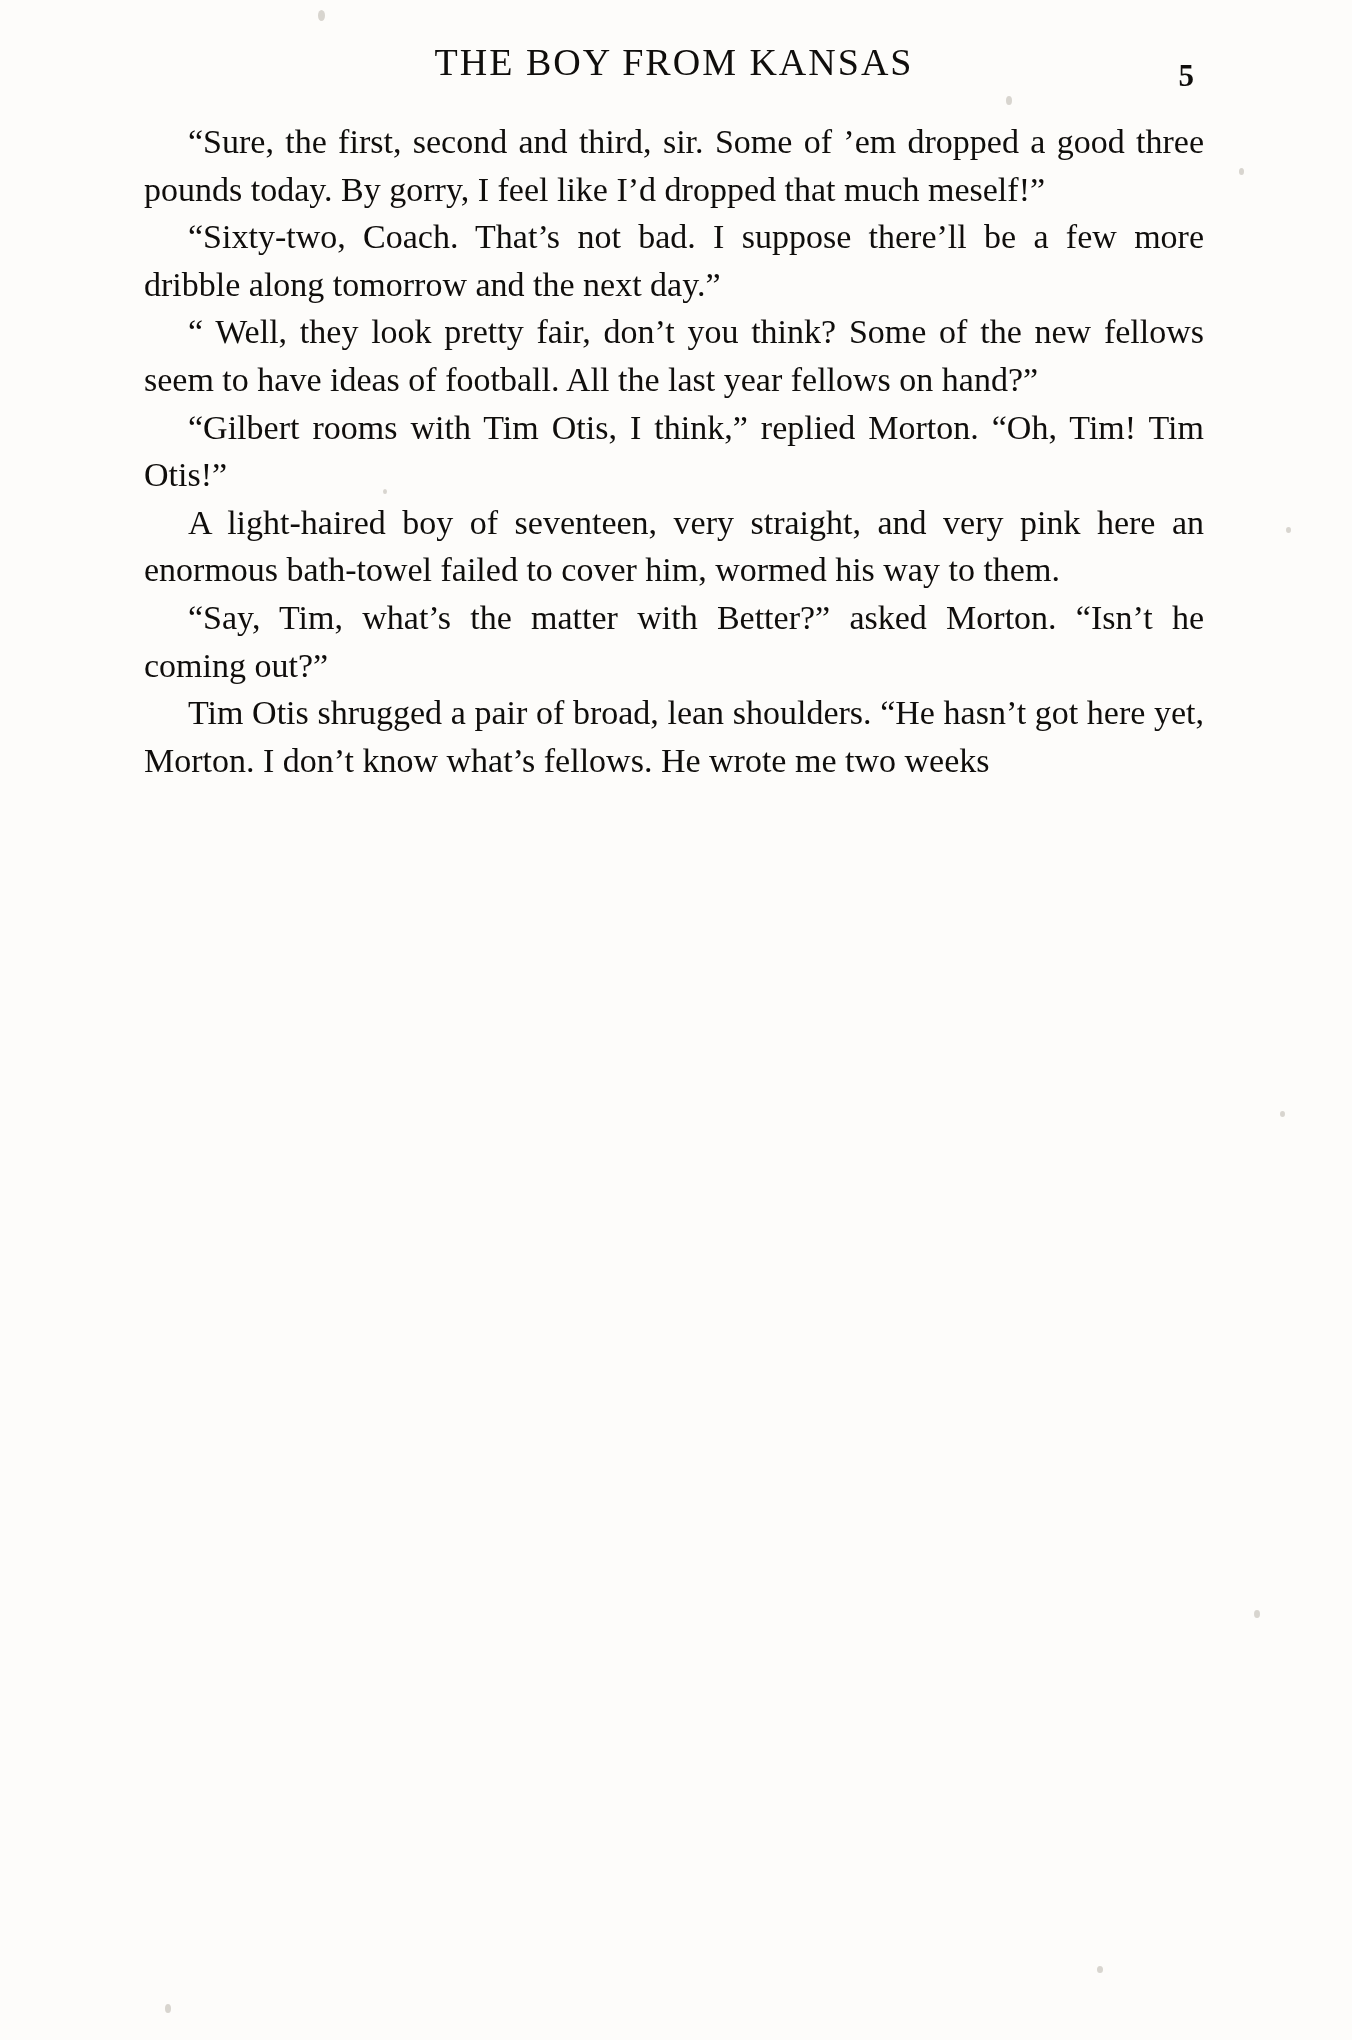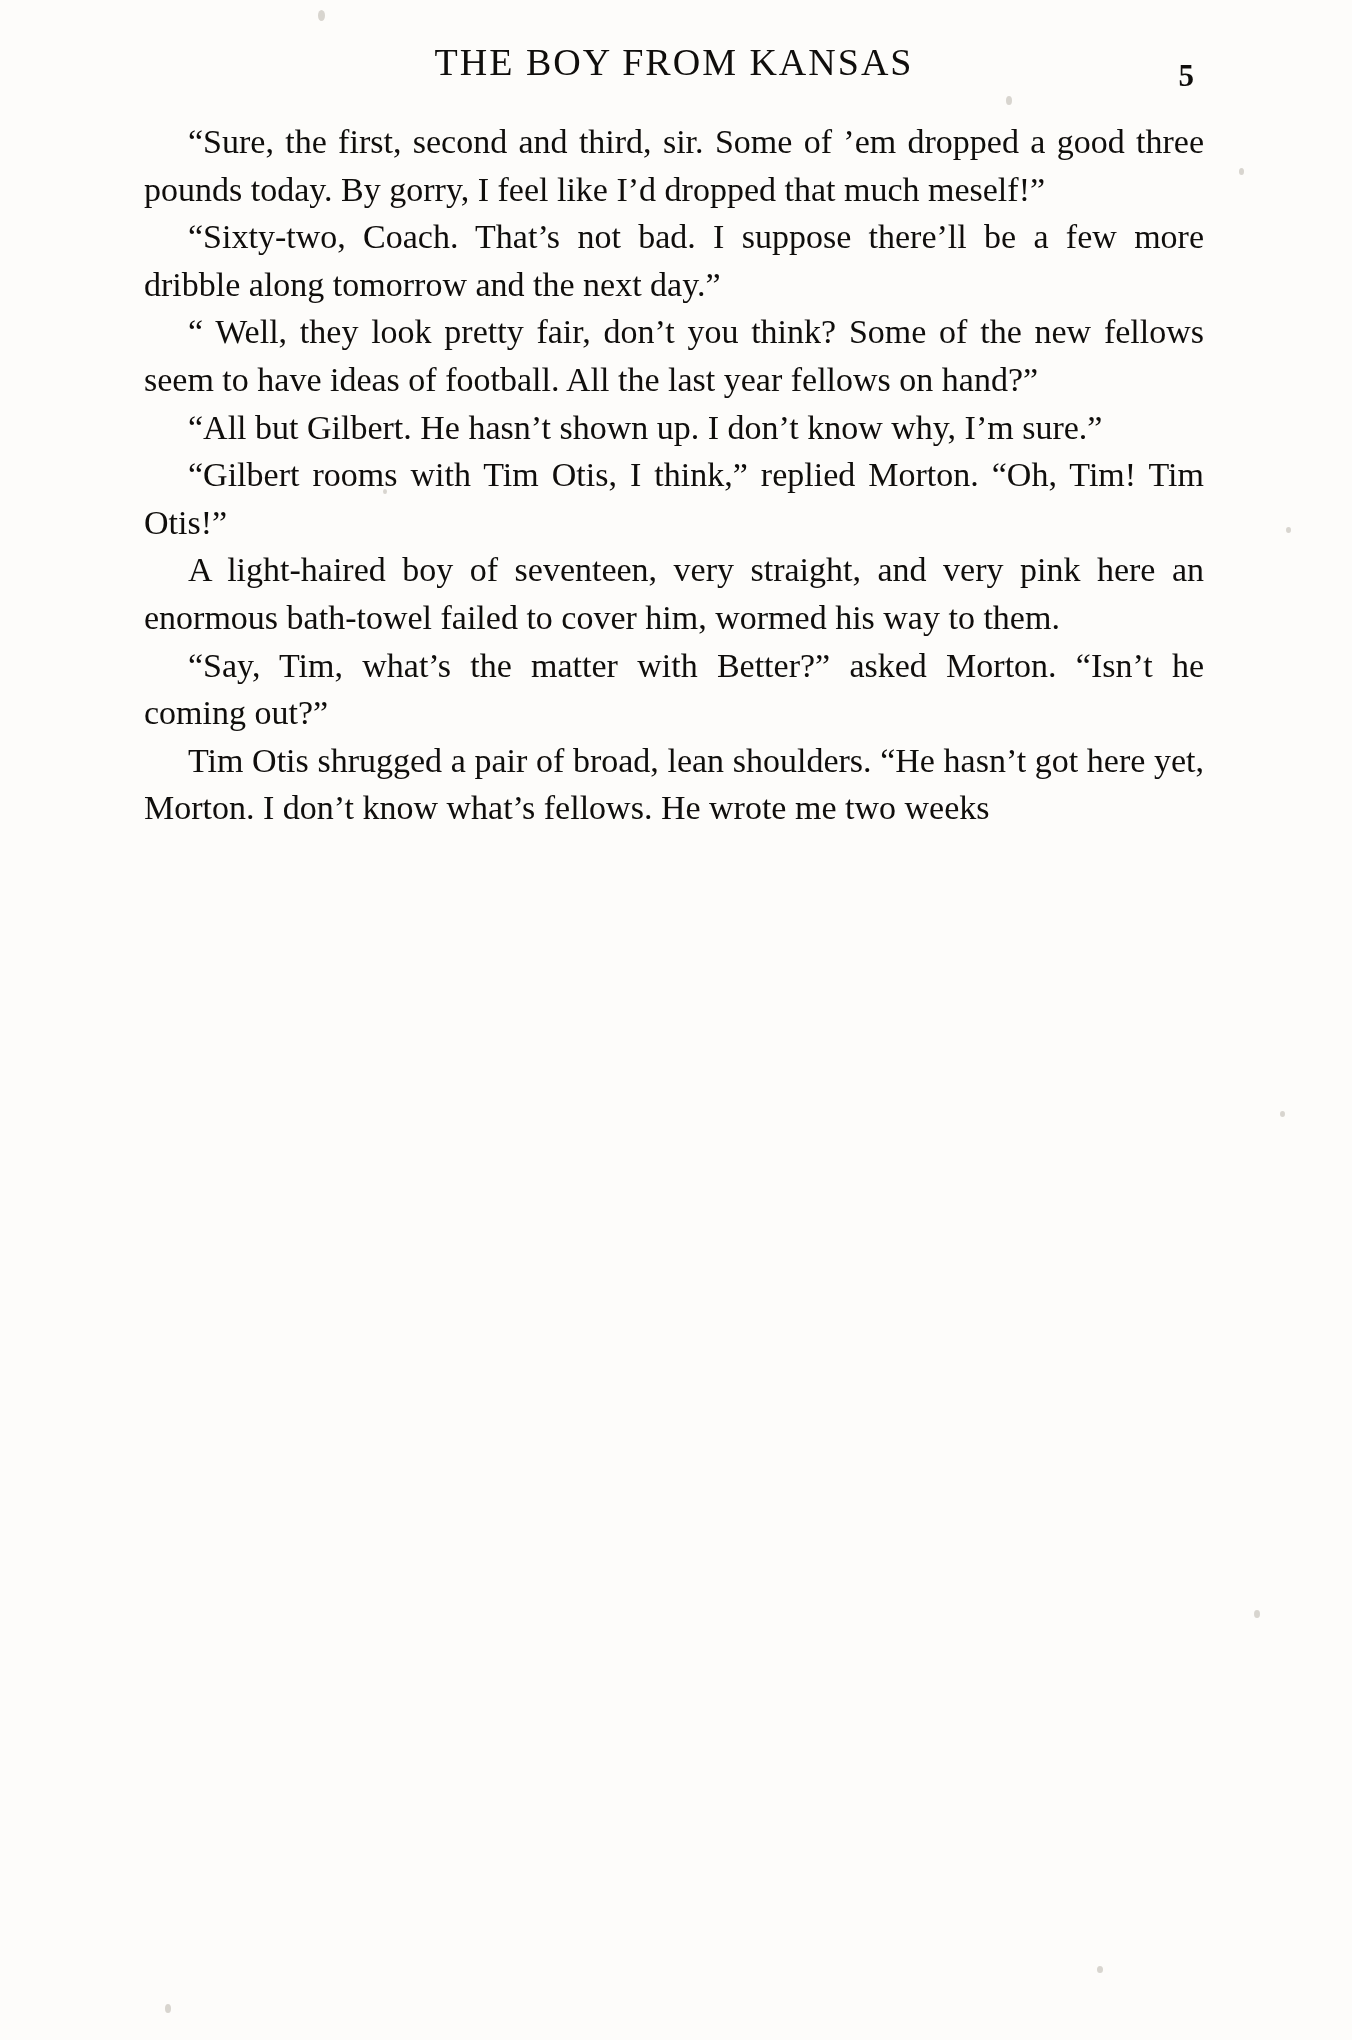--- a/index.html
+++ b/index.html
@@ -86,21 +86,20 @@
 
     <div class="running-head">
       <span class="title">THE BOY FROM KANSAS</span>
       <span class="folio">5</span>
     </div>
 
     <div class="body-text">
       <p>“Sure, the first, second and third, sir.  Some of ’em dropped a good three pounds today.  By gorry, I feel like I’d dropped that much meself!”</p>
       <p>“Sixty-two, Coach.  That’s not bad.  I suppose there’ll be a few more dribble along tomorrow and the next day.”</p>
       <p>“ Well, they look pretty fair, don’t you think?  Some of the new fellows seem to have ideas of football.  All the last year fellows on hand?”</p>
-      <p>“All but Gilbert.  He hasn’t shown up.  I don’t know why, I’m sure.”</p>
       <p>“Gilbert rooms with Tim Otis, I think,” replied Morton.  “Oh, Tim!  Tim Otis!”</p>
       <p>A light-haired boy of seventeen, very straight, and very pink here an enormous bath-towel failed to cover him, wormed his way to them.</p>
       <p>“Say, Tim, what’s the matter with Better?” asked Morton.  “Isn’t he coming out?”</p>
       <p>Tim Otis shrugged a pair of broad, lean shoulders.  “He hasn’t got here yet, Morton.  I don’t know what’s fellows.  He wrote me two weeks</p>
     </div>
 
   </div>
 </div>
 
 </body></html>

